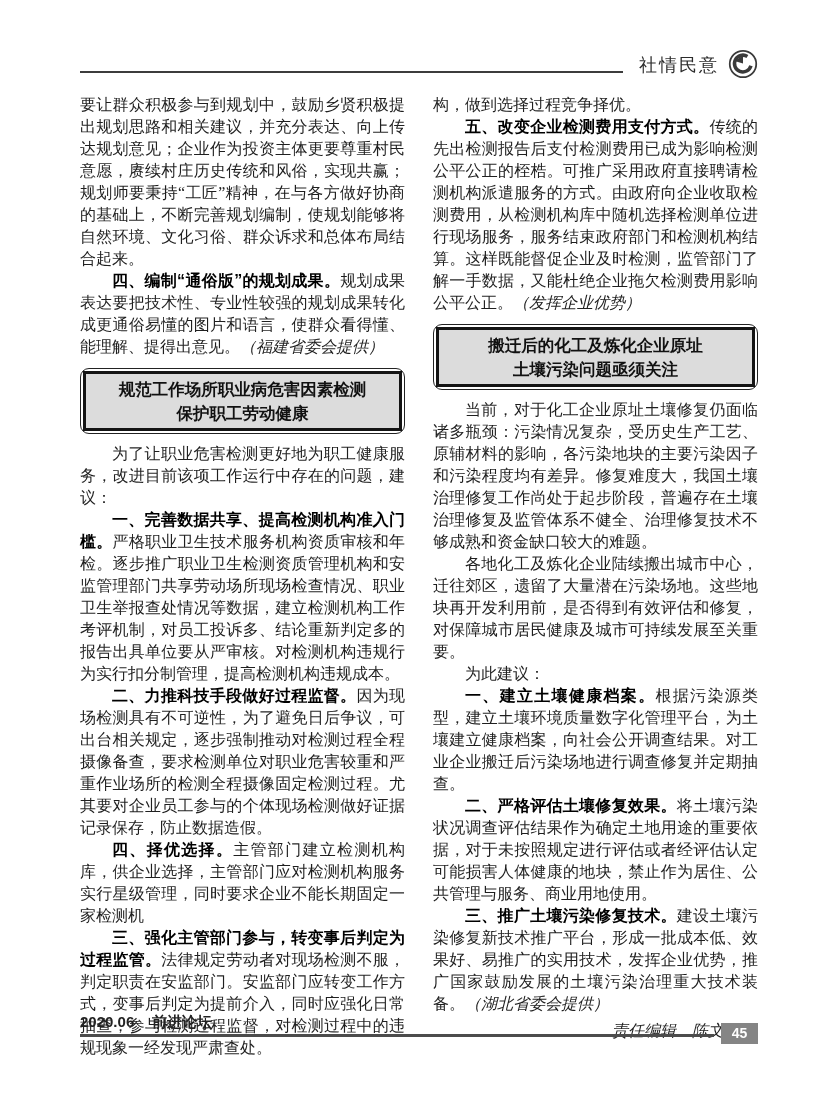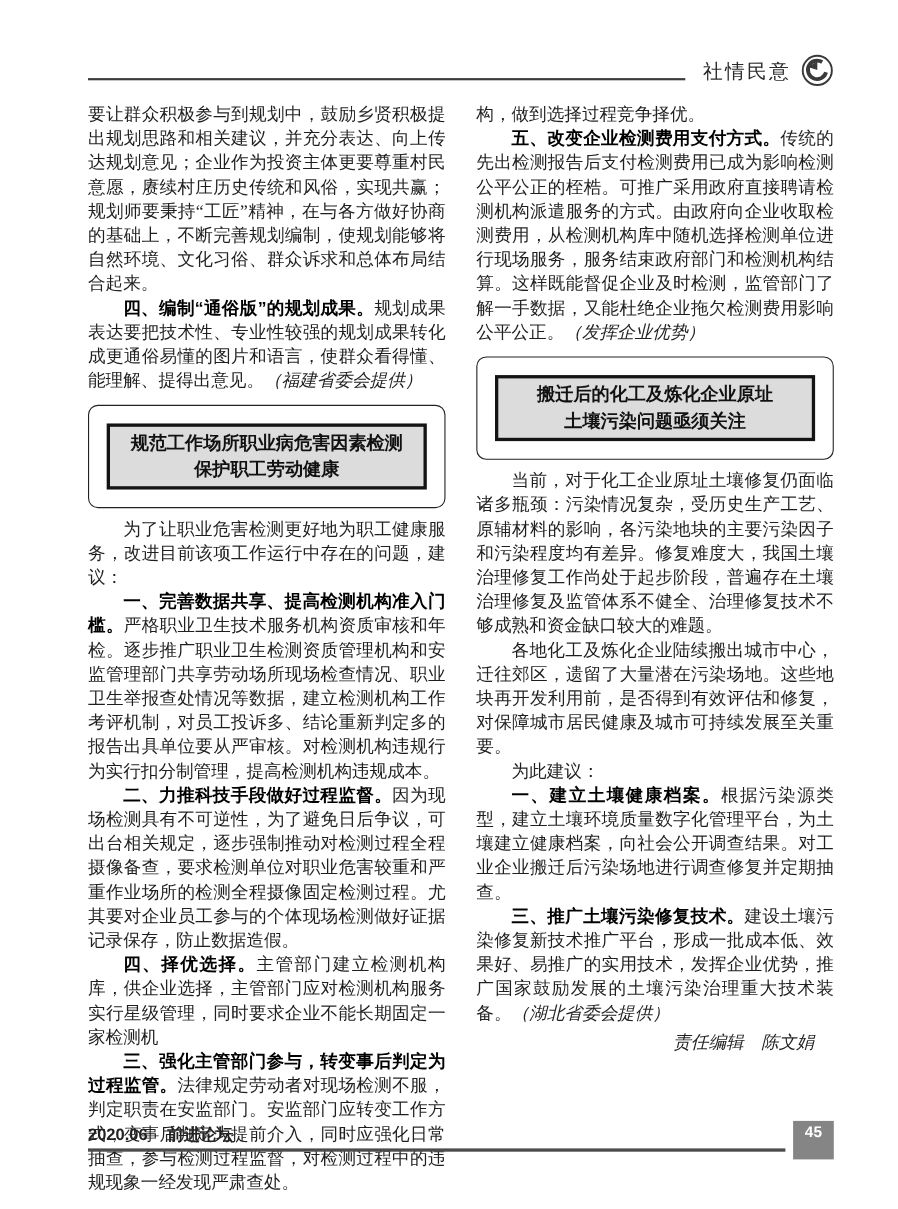--- a/index.html
+++ b/index.html
@@ -22,37 +22,37 @@
   
   .columns{display:flex;gap:28px;margin-top:18px;}
   .col{flex:1;font-size:16px;line-height:22px;text-align:justify;}
   .para{margin:0;text-indent:2em;}
   .para.no-indent{text-indent:0;}
   .para.align-right{text-align:right;text-indent:0;padding-right:18px;margin-top:5px;}
   .seg-bold{font-family:"Liberation Sans",sans-serif;font-weight:700;color:#000000;}
   .seg-kai{font-style:italic;}
 
   
-  .head-box{border:1.5px solid #222;border-radius:9px;padding:16px;margin:10px 0 9px 0;}
+  .head-box{border:1.5px solid #222;border-radius:9px;padding:2px;margin:10px 0 9px 0;}
   .head-box-inner{border:3px solid #141414;background:#dcdcdc;text-align:center;padding:3px 4px;}
   .head-box-inner div{
     font-family:"Liberation Sans",sans-serif;font-weight:700;
     font-size:16.5px;line-height:24px;color:#111;
   }
 
   
   .footer{position:absolute;left:80px;top:1012px;width:678px;display:flex;align-items:flex-end;}
   .footer-line-area{
     flex:1;border-bottom:3px solid #4c4c4c;
     padding:0 10px 2px 0;font-size:15px;line-height:19px;
   }
   .footer-issue,.footer-journal{font-family:"Liberation Sans",sans-serif;font-weight:700;color:#222;}
   .footer-journal{margin-left:14px;}
   .page-box{
-    width:37px;height:35px;background:#858585;color:#ffffff;
+    width:37px;height:21px;background:#858585;color:#ffffff;
     font-family:"Liberation Sans",sans-serif;font-weight:700;font-size:14px;
     text-align:center;line-height:21px;margin-left:7px;position:relative;top:7px;
   }
 </style>
 </head>
 <body>
 
 <div class="page">
 
   <div class="header">
@@ -87,20 +87,21 @@
         <div class="head-box">
           <div class="head-box-inner">
             <div>搬迁后的化工及炼化企业原址</div>
             <div>土壤污染问题亟须关注</div>
           </div>
         </div>
         <p class="para"><span class="seg-normal">当前，对于化工企业原址土壤修复仍面临诸多瓶颈：污染情况复杂，受历史生产工艺、原辅材料的影响，各污染地块的主要污染因子和污染程度均有差异。修复难度大，我国土壤治理修复工作尚处于起步阶段，普遍存在土壤治理修复及监管体系不健全、治理修复技术不够成熟和资金缺口较大的难题。</span></p>
         <p class="para"><span class="seg-normal">各地化工及炼化企业陆续搬出城市中心，迁往郊区，遗留了大量潜在污染场地。这些地块再开发利用前，是否得到有效评估和修复，对保障城市居民健康及城市可持续发展至关重要。</span></p>
         <p class="para"><span class="seg-normal">为此建议：</span></p>
         <p class="para"><span class="seg-bold">一、建立土壤健康档案。</span><span class="seg-normal">根据污染源类型，建立土壤环境质量数字化管理平台，为土壤建立健康档案，向社会公开调查结果。对工业企业搬迁后污染场地进行调查修复并定期抽查。</span></p>
+        <p class="para"><span class="seg-bold">二、严格评估土壤修复效果。</span><span class="seg-normal">将土壤污染状况调查评估结果作为确定土地用途的重要依据，对于未按照规定进行评估或者经评估认定可能损害人体健康的地块，禁止作为居住、公共管理与服务、商业用地使用。</span></p>
         <p class="para"><span class="seg-bold">三、推广土壤污染修复技术。</span><span class="seg-normal">建设土壤污染修复新技术推广平台，形成一批成本低、效果好、易推广的实用技术，发挥企业优势，推广国家鼓励发展的土壤污染治理重大技术装备。</span><span class="seg-kai">（湖北省委会提供）</span></p>
         <p class="para no-indent align-right"><span class="seg-kai">责任编辑　陈文娟</span></p>
       </div>
   </div>
 
 </div>
 
 <div class="footer">
   <div class="footer-line-area">
     <span class="footer-issue">2020.06</span>

